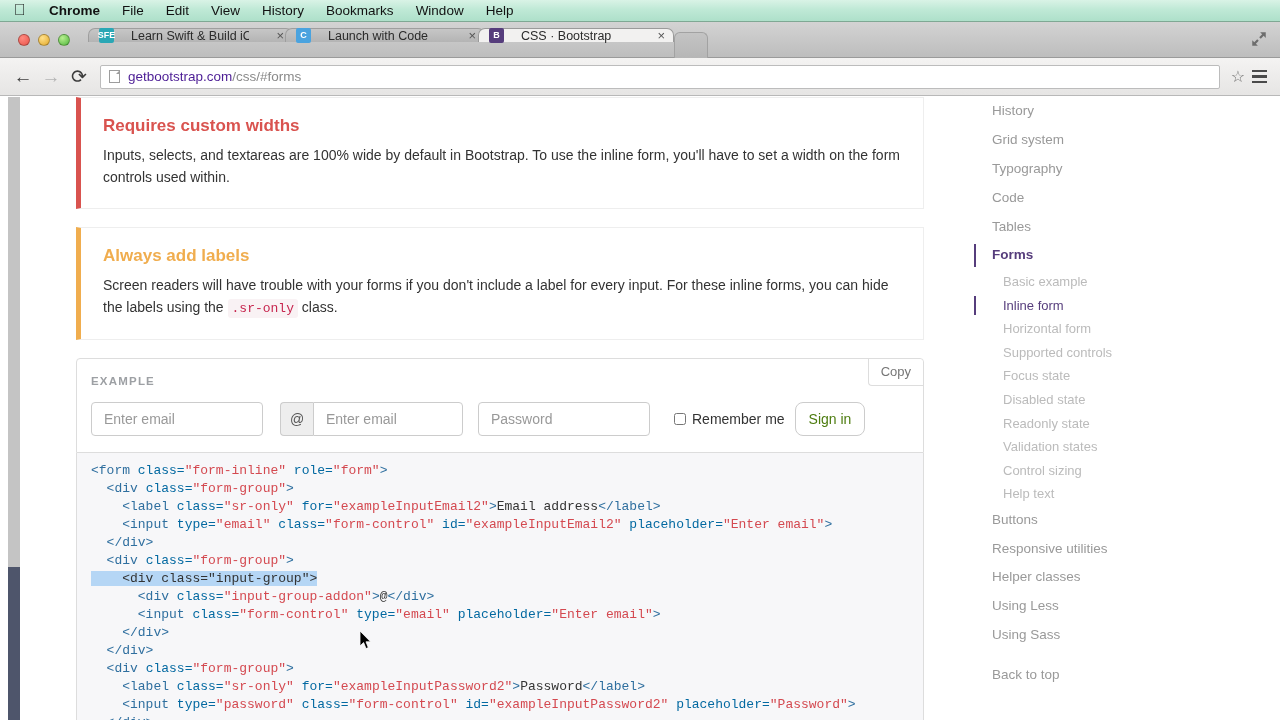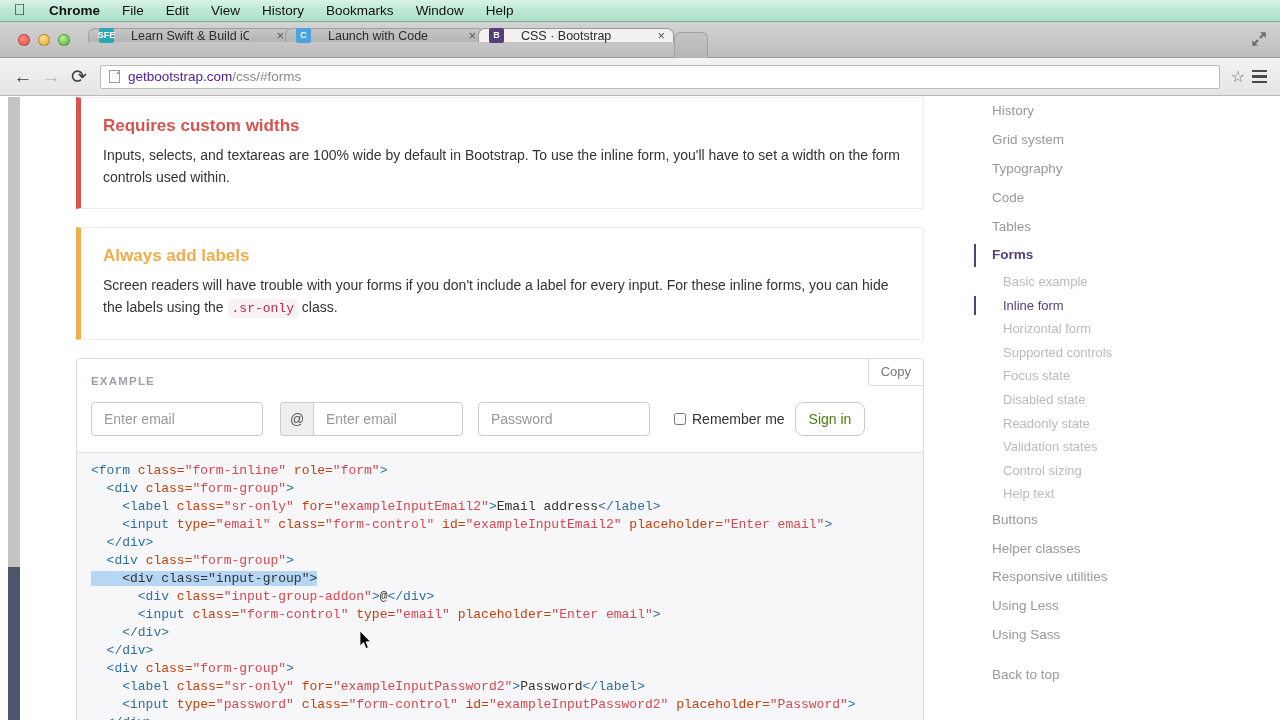--- a/index.html
+++ b/index.html
@@ -202,21 +202,21 @@
   #codeblock {
     border: 1px solid #ddd; border-top: none;
     background: #f7f7f9; border-radius: 0 0 4px 4px;
     padding: 9px 0 0 14px;
     font-family: "Liberation Mono", monospace;
     font-size: 13px; line-height: 18px;
     white-space: pre-wrap; word-break: break-word;
     color: #333;
   }
   .tg  { color: #2f6f9f; }   
-  .at  { color: #c2410c; }   
+  .at  { color: #0369a1; }   
   .vl  { color: #d44950; }   
   .tx  { color: #333; }      
   .hl  { background: #b5d6f5; }
 
   
   #sidenav {
     position: absolute; left: 974px; top: 0; width: 260px;
     font-size: 13.5px;
   }
   #sidenav .nav-l1 {
@@ -384,22 +384,22 @@
         <div class="nav-l2 active"><span>Inline form</span></div>
         <div class="nav-l2"><span>Horizontal form</span></div>
         <div class="nav-l2"><span>Supported controls</span></div>
         <div class="nav-l2"><span>Focus state</span></div>
         <div class="nav-l2"><span>Disabled state</span></div>
         <div class="nav-l2"><span>Readonly state</span></div>
         <div class="nav-l2"><span>Validation states</span></div>
         <div class="nav-l2"><span>Control sizing</span></div>
         <div class="nav-l2"><span>Help text</span></div>
         <div class="nav-l1"><span>Buttons</span></div>
+        <div class="nav-l1"><span>Responsive utilities</span></div>
         <div class="nav-l1"><span>Helper classes</span></div>
-        <div class="nav-l1"><span>Responsive utilities</span></div>
         <div class="nav-l1"><span>Using Less</span></div>
         <div class="nav-l1"><span>Using Sass</span></div>
         <div class="nav-gap"></div>
         <div class="nav-l1"><span>Back to top</span></div>
       </div>
 
     <svg id="cursor" viewBox="0 0 12 19">
       <polygon points="0,0 0,15 3.6,11.6 6,17.6 8.3,16.6 6,10.8 10.6,10.8" fill="#000" stroke="#fff" stroke-width="0.8"></polygon>
     </svg>
   </div>

